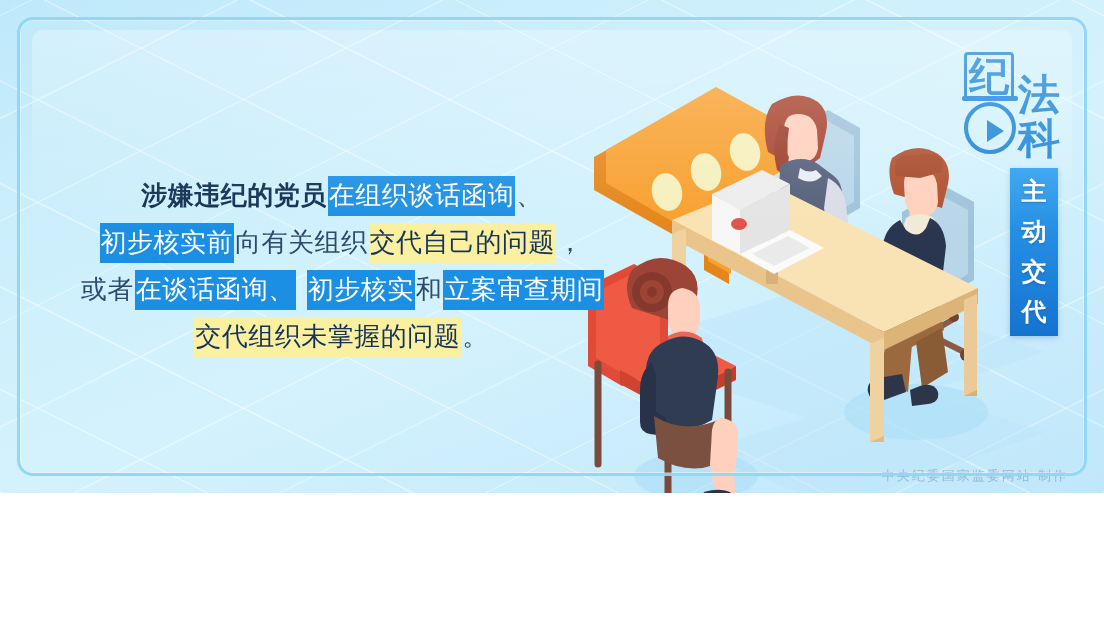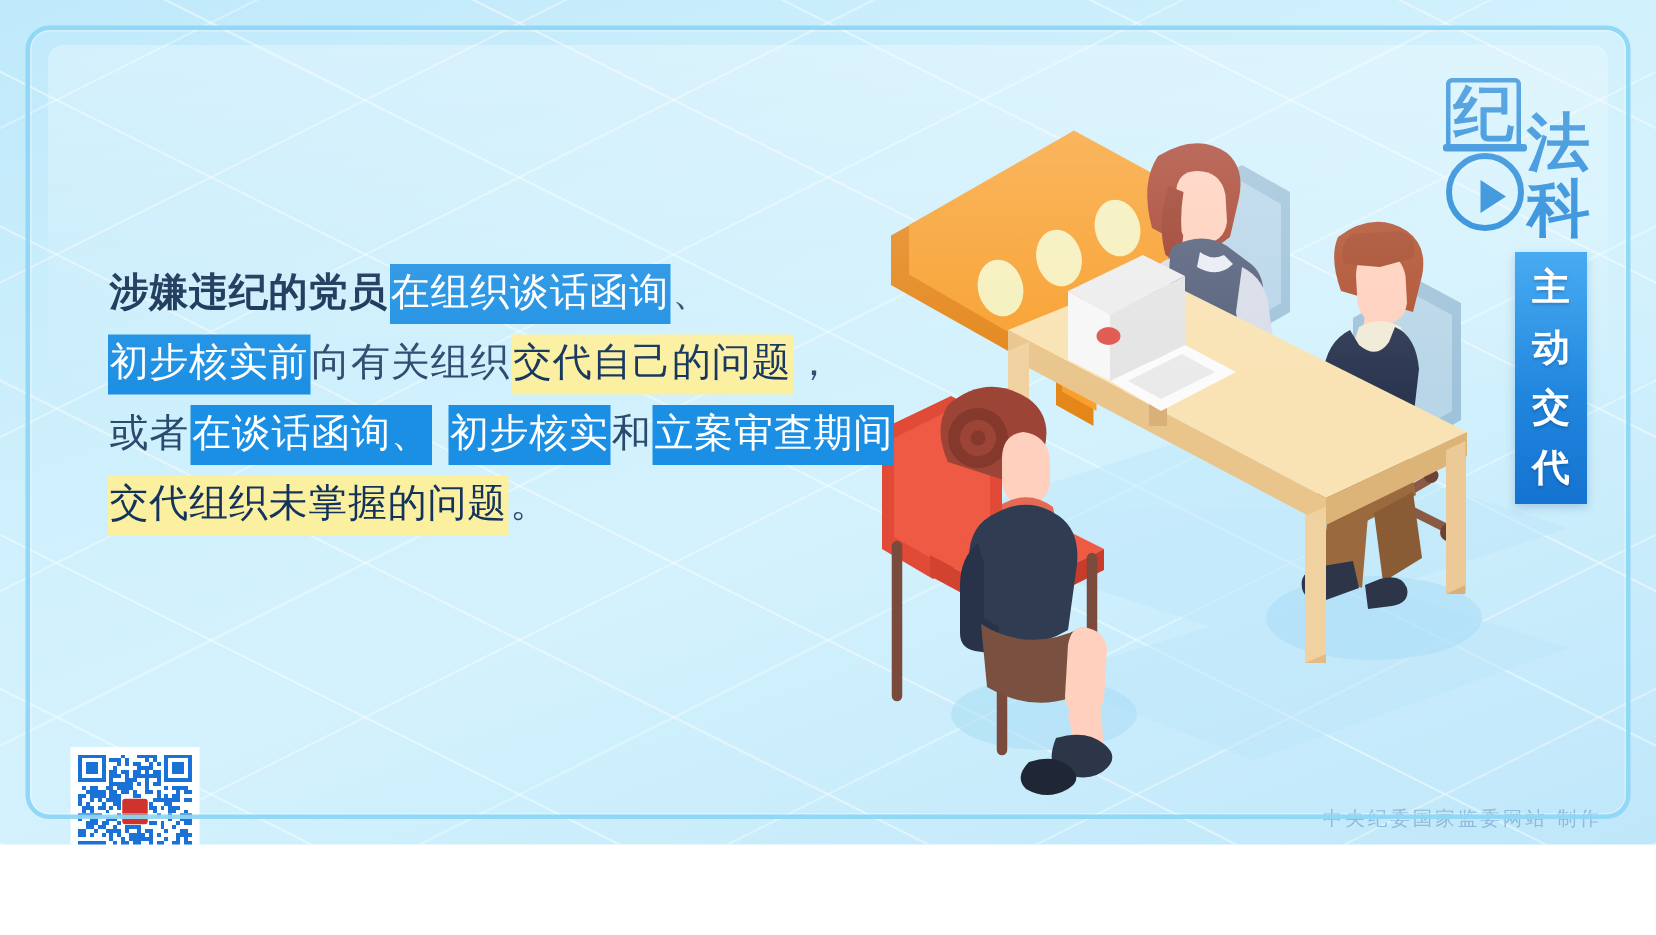--- a/index.html
+++ b/index.html
@@ -1,22 +1,23 @@
 <!DOCTYPE html>
 <html><head>
 <meta charset="utf-8">
 <style>
   html,body{margin:0;padding:0;}
   body{
     width:1104px;height:623px;overflow:hidden;
     font-family:"Liberation Sans","DejaVu Sans",sans-serif;
   }
   #poster{
-    position:relative;width:1104px;height:563px;overflow:hidden;
+    position:relative;width:1104px;height:493px;overflow:hidden;
     background:linear-gradient(160deg,#bfe9fb 0%,#cdeffc 30%,#d4f2fd 55%,#bfe7fa 100%);
+    text-align:center;
   }
   
   .iso-grid{
     position:absolute;inset:0;pointer-events:none;
     background-image:
       repeating-linear-gradient(26.57deg, rgba(255,255,255,.55) 0 1.5px, rgba(255,255,255,0) 1.5px 92px),
       repeating-linear-gradient(-26.57deg, rgba(255,255,255,.45) 0 1.5px, rgba(255,255,255,0) 1.5px 92px);
     opacity:.75;
   }
   .frame{

